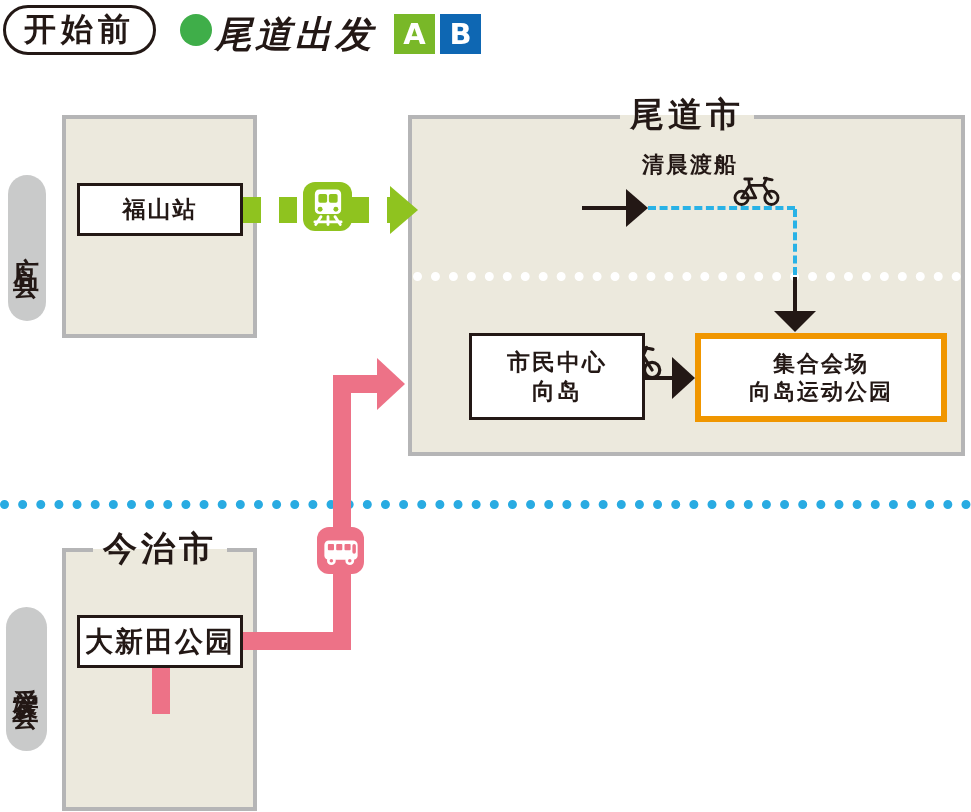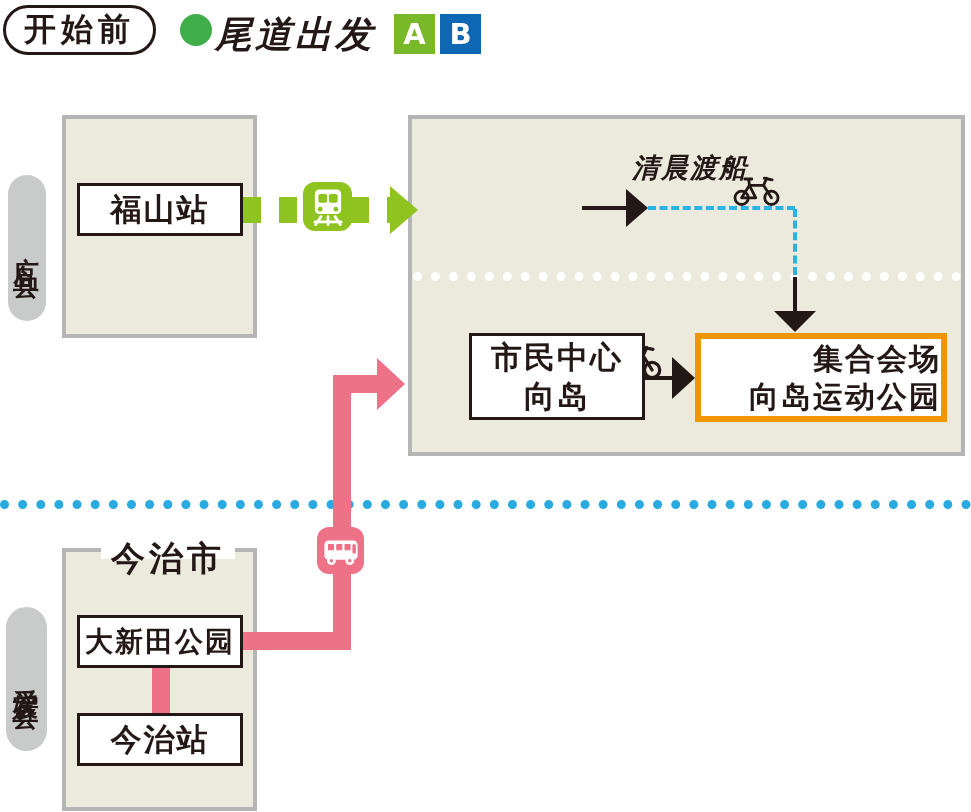--- a/index.html
+++ b/index.html
@@ -26,35 +26,35 @@
   .city-title{
     font-size:34px;letter-spacing:4px;white-space:nowrap;padding:0 10px;line-height:40px;height:40px;
     transform:translateX(-50%);z-index:6;
   }
   .title-top{background:linear-gradient(to bottom,#ffffff 0 52%,#ece9dd 52% 100%);}
   .title-bottom{background:linear-gradient(to bottom,#ece9dd 0 30%,#ffffff 30% 100%);}
   
   .node{
     box-sizing:border-box;background:#fff;border:3px solid #231815;z-index:5;
     display:flex;flex-direction:column;align-items:center;justify-content:center;
-    font-size:31px;letter-spacing:2px;line-height:1.25;text-align:center;white-space:nowrap;
+    font-size:23px;letter-spacing:2px;line-height:1.25;text-align:center;white-space:nowrap;
   }
-  .node-venue{border:6px solid #f09600;font-size:30px;align-items:flex-end;}
+  .node-venue{border:6px solid #f09600;font-size:22px;}
   
   .band{z-index:3;}
   .train-band{background:repeating-linear-gradient(90deg,#8fc31f 0 18px,#ffffff 18px 36px);background-color:#8fc31f;}
   .pink{background:#ed7287;}
   .chip{border-radius:12px;z-index:4;display:flex;align-items:center;justify-content:center;}
   .tri{width:0;height:0;z-index:4;}
   .blackline{background:#231815;z-index:3;}
   .dash-cyan-h{border-top:4px dashed #29b2e6;z-index:3;}
   .dash-cyan-v{border-left:4px dashed #29b2e6;z-index:3;}
   .dots-white{border-top:9px dotted #ffffff;z-index:2;}
   .dots-cyan{border-top:9px dotted #29abe2;z-index:1;}
-  .note{font-size:27px;letter-spacing:2px;text-align:right;white-space:nowrap;z-index:4;font-style:italic;}
+  .note{font-size:22px;letter-spacing:2px;text-align:right;white-space:nowrap;z-index:4;}
 </style>
 </head>
 <body>
 
 <div id="stage">
 
   <div class="abs capsule" style="left:3px;top:5px;width:153px;height:50px;">
     <span>开始前</span>
   </div>
   <div class="abs dot" style="left:180px;top:14px;width:32px;height:32px;"></div>
@@ -88,20 +88,21 @@
       <g stroke="#ffffff" stroke-width="3.2" stroke-linecap="round">
         <path d="M16 35 L10 44"></path>
           <path d="M32 35 L38 44"></path>
           <path d="M24 35 L24 44"></path>
           <path d="M9 41 L39 41"></path>
       </g>
     </svg>
   </div>
 
   <div class="abs city" style="left:408px;top:115px;width:557px;height:341px;"></div>
+  <div class="abs city-title title-top" style="left:687px;top:94px;">尾道市</div>
   <div class="abs dots-white" style="left:413px;top:272px;width:548px;height:0;"></div>
 
 
   <div class="abs note" style="left:690px;top:150px;transform:translateX(-50%);">清晨渡船</div>
   <svg class="abs" style="left:733px;top:173px;" width="47" height="34" viewBox="0 0 60 42">
     <g stroke="#231815" stroke-width="3.6" fill="none" stroke-linecap="round" stroke-linejoin="round">
       <circle cx="11" cy="31" r="8.5"></circle>
         <circle cx="49" cy="31" r="8.5"></circle>
       <path d="M11 31 L21 15 L39 15 L49 31 M21 15 L29 31 L11 31"></path>
       <path d="M15 7 L24 7 M20 7 L21 15"></path>
@@ -154,21 +155,18 @@
       <rect x="28" y="16" width="7" height="7" rx="1" fill="#ed7287"></rect>
       <rect x="37" y="16" width="4" height="11" rx="2" fill="#ed7287"></rect>
       <circle cx="13" cy="35" r="5" fill="#ffffff"></circle>
         <circle cx="13" cy="35" r="2" fill="#ed7287"></circle>
       <circle cx="34" cy="35" r="5" fill="#ffffff"></circle>
         <circle cx="34" cy="35" r="2" fill="#ed7287"></circle>
     </svg>
   </div>
 
   <div class="abs city" style="left:62px;top:548px;width:195px;height:263px;"></div>
-  <div class="abs city-title title-top" style="left:168px;top:528px;margin-top:10px;">今治市</div>
+  <div class="abs city-title title-top" style="left:160px;top:528px;">今治市</div>
   <div class="abs node" style="left:77px;top:615px;width:166px;height:53px;font-size:28px;">
     <span>大新田公园</span>
-  </div>
-  <div class="abs node" style="left:77px;top:713px;width:166px;height:53px;">
-    <span>今治站</span>
   </div>
 
 </div>
 
 </body></html>

